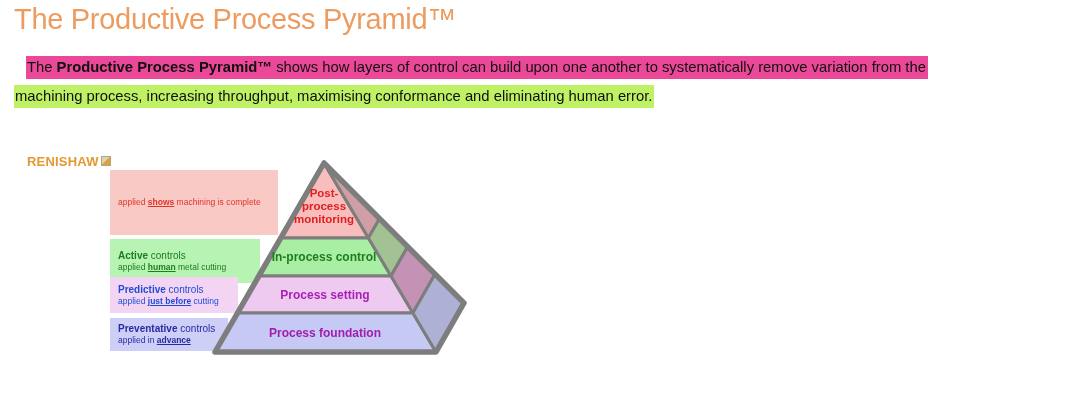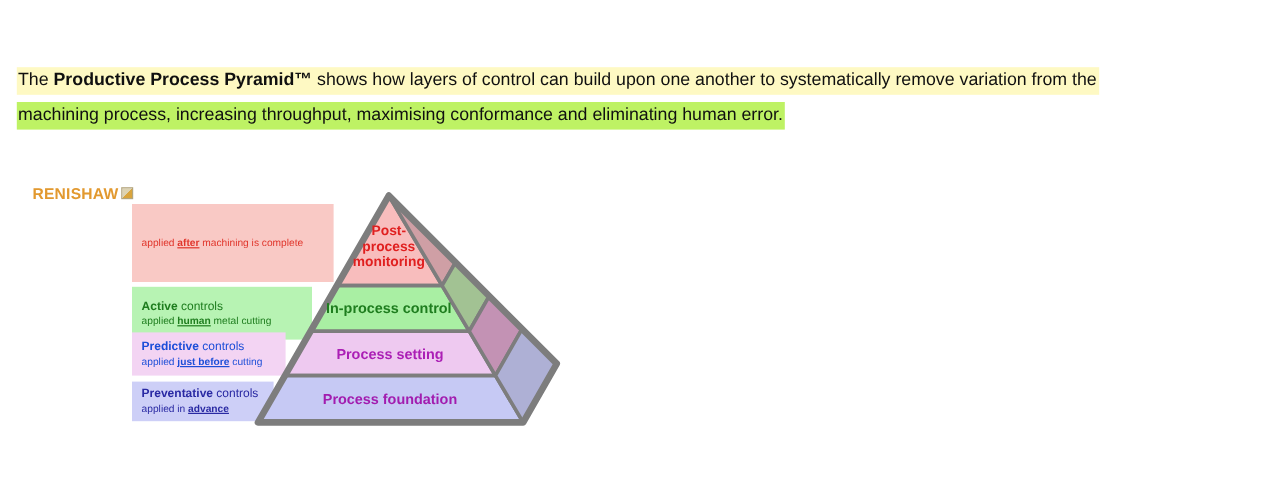--- a/index.html
+++ b/index.html
@@ -37,38 +37,39 @@
   .fl-post       { left:279px; top:187px; width:90px;  font-size:11.5px; line-height:13px; }
   .fl-inproc     { left:251px; top:250px; width:146px; font-size:12px; }
   .fl-setting    { left:252px; top:288px; width:146px; font-size:12px; }
   .fl-foundation { left:240px; top:326px; width:170px; font-size:12px; }
 </style>
 </head>
 <body>
 
 <div class="screen">
 
+  <div class="title" style="color: rgb(237, 155, 95);">The Productive Process Pyramid™</div>
 
   <div class="intro">
     <div>
-      <span class="hl" style="background-color: #fef9c3;"><span>The </span><b>Productive Process Pyramid™</b><span> shows how layers of control can build upon one another to systematically remove variation from the</span></span>
+      <span class="hl" style="background-color: #ec4899; margin-left: 12px;"><span>The </span><b>Productive Process Pyramid™</b><span> shows how layers of control can build upon one another to systematically remove variation from the</span></span>
     </div>
     <div>
       <span class="hl" style="background-color: #bef264;"><span>machining process, increasing throughput, maximising conformance and eliminating human error.</span></span>
     </div>
   </div>
 
   <div>
 
     <div class="logo" style="color: rgb(226, 153, 47);">
       <span>RENISHAW</span><span class="logo-badge"></span>
     </div>
 
     <div class="band band1" style="background-color: rgb(249, 201, 197); color: rgb(224, 53, 43);">
-      <div class="t2"><span>applied </span><b>after</b><span> machining is complete</span></div>
+      <div class="t2"><span>applied </span><b>shows</b><span> machining is complete</span></div>
     </div>
 
     <div class="band band2" style="background-color: rgb(183, 243, 179); color: rgb(30, 125, 30);">
       <div class="t1"><b>Active</b><span> controls</span></div>
       <div class="t2"><span>applied </span><b>human</b><span> metal cutting</span></div>
     </div>
 
     <div class="band band3" style="background-color: rgb(243, 212, 243); color: #1d4ed8;">
       <div class="t1"><b>Predictive</b><span> controls</span></div>
       <div class="t2"><span>applied </span><b>just before</b><span> cutting</span></div>

